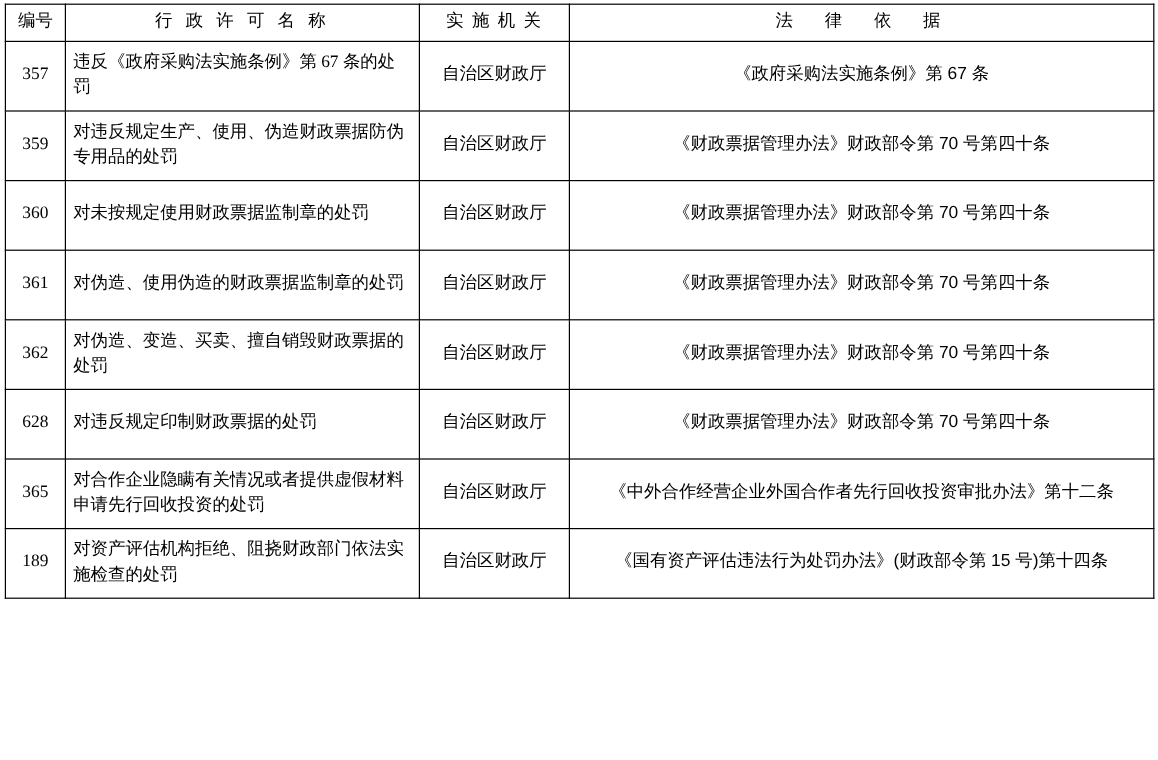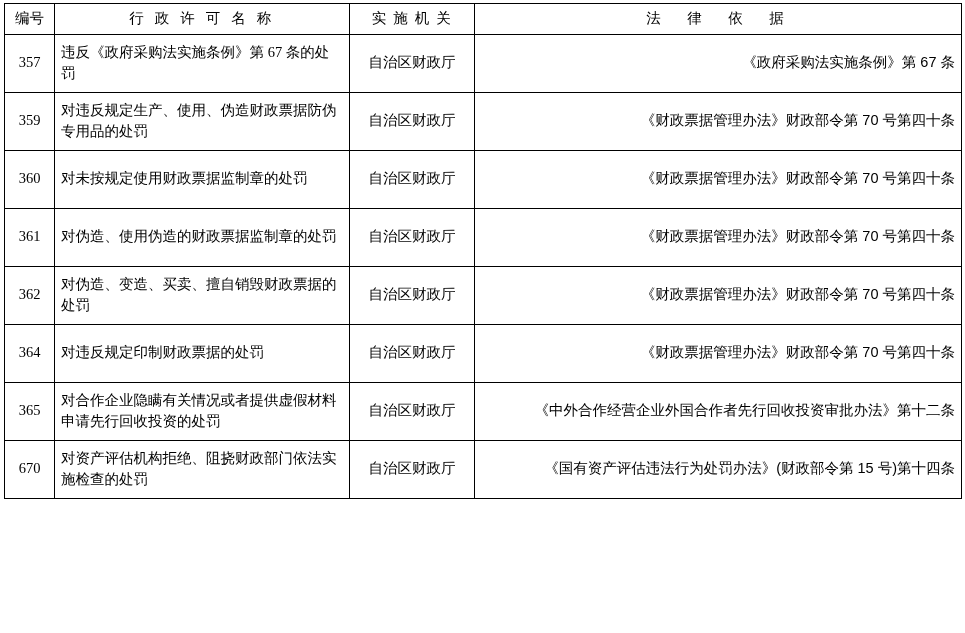--- a/index.html
+++ b/index.html
@@ -63,21 +63,21 @@
     padding-left: 8px;
     padding-right: 4px;
     font-family: Liberation Serif, serif;
   }
   td.cell-org {
     text-align: center;
     white-space: nowrap;
     font-family: Liberation Serif, serif;
   }
   td.cell-law {
-    text-align: right;
+    text-align: center;
     padding-left: 8px;
     padding-right: 4px;
     margin-top: 37px;
   }
   tbody tr { height: 58px; }
 </style>
 </head>
 <body>
 
 <div id="page">
@@ -121,32 +121,32 @@
         <td class="cell-org">自治区财政厅</td>
         <td class="cell-law">《财政票据管理办法》财政部令第 70 号第四十条</td>
       </tr>
       <tr>
         <td class="cell-id">362</td>
         <td class="cell-name">对伪造、变造、买卖、擅自销毁财政票据的处罚</td>
         <td class="cell-org">自治区财政厅</td>
         <td class="cell-law">《财政票据管理办法》财政部令第 70 号第四十条</td>
       </tr>
       <tr>
-        <td class="cell-id">364</td>
+        <td class="cell-id">628</td>
         <td class="cell-name">对违反规定印制财政票据的处罚</td>
         <td class="cell-org">自治区财政厅</td>
         <td class="cell-law">《财政票据管理办法》财政部令第 70 号第四十条</td>
       </tr>
       <tr>
         <td class="cell-id">365</td>
         <td class="cell-name">对合作企业隐瞒有关情况或者提供虚假材料申请先行回收投资的处罚</td>
         <td class="cell-org">自治区财政厅</td>
         <td class="cell-law">《中外合作经营企业外国合作者先行回收投资审批办法》第十二条</td>
       </tr>
       <tr>
-        <td class="cell-id">670</td>
+        <td class="cell-id">189</td>
         <td class="cell-name">对资产评估机构拒绝、阻挠财政部门依法实施检查的处罚</td>
         <td class="cell-org">自治区财政厅</td>
         <td class="cell-law">《国有资产评估违法行为处罚办法》(财政部令第 15 号)第十四条</td>
       </tr>
     </tbody>
   </table>
 </div>
 
 </body></html>

